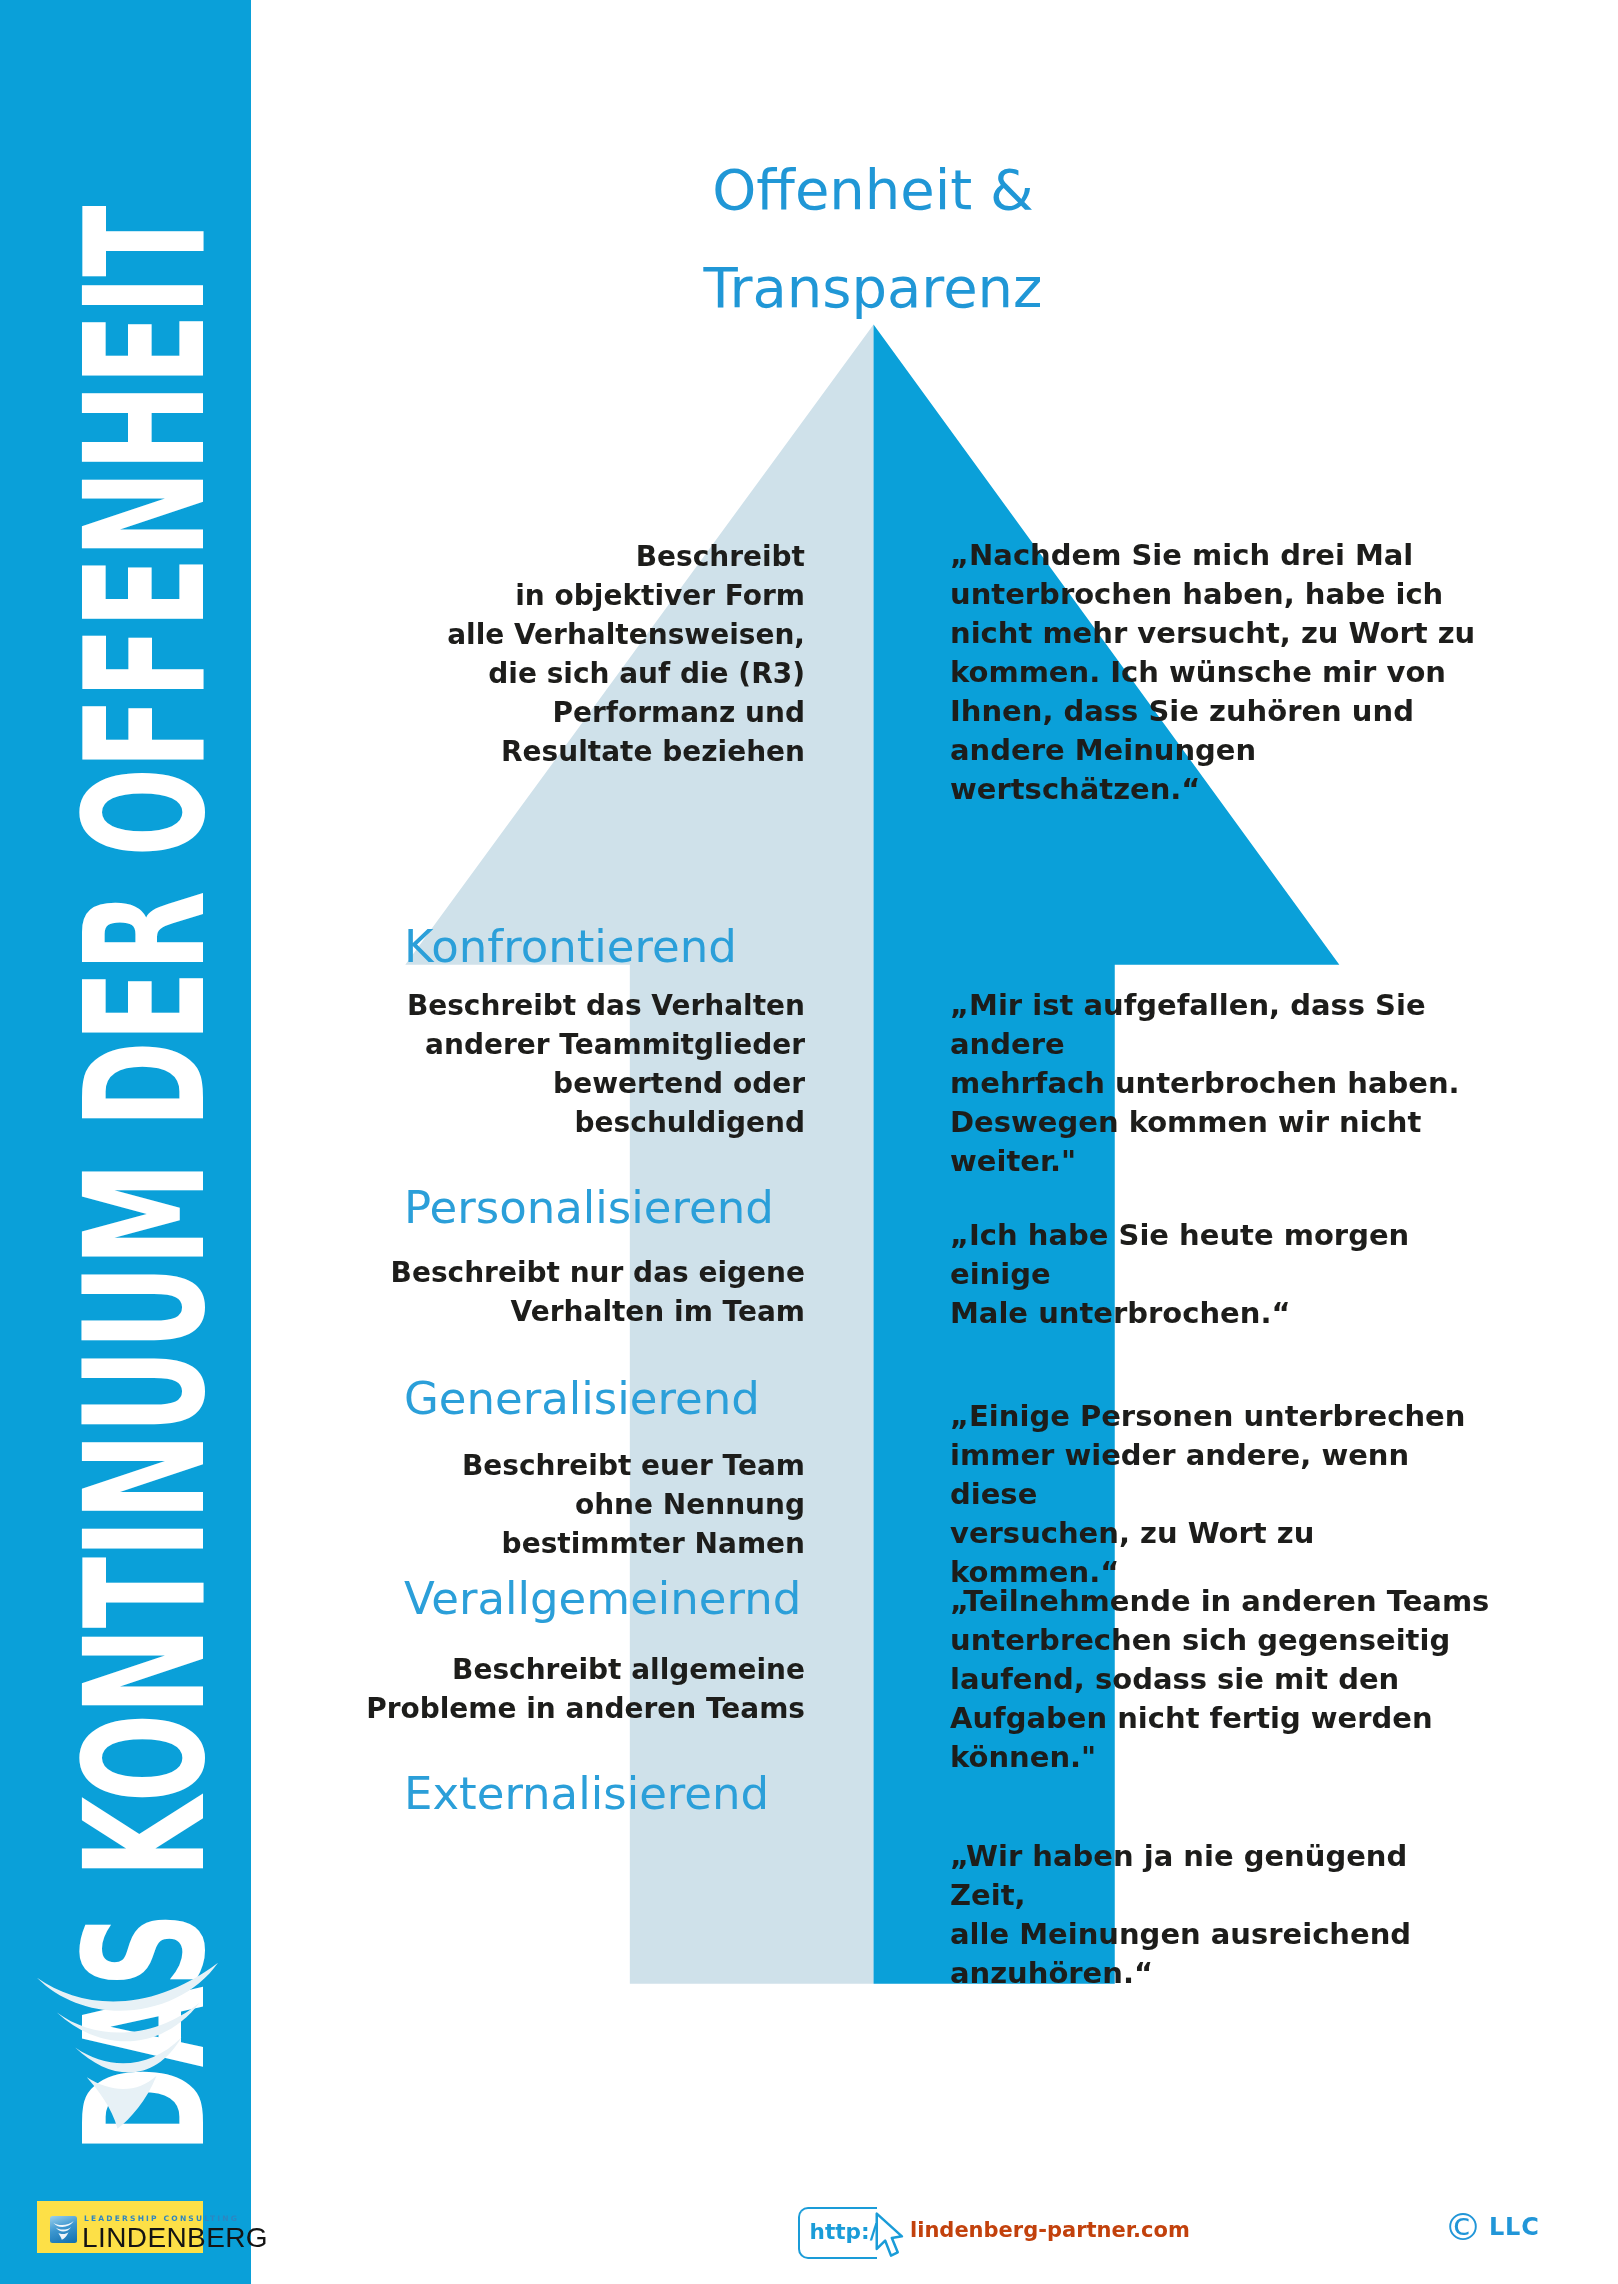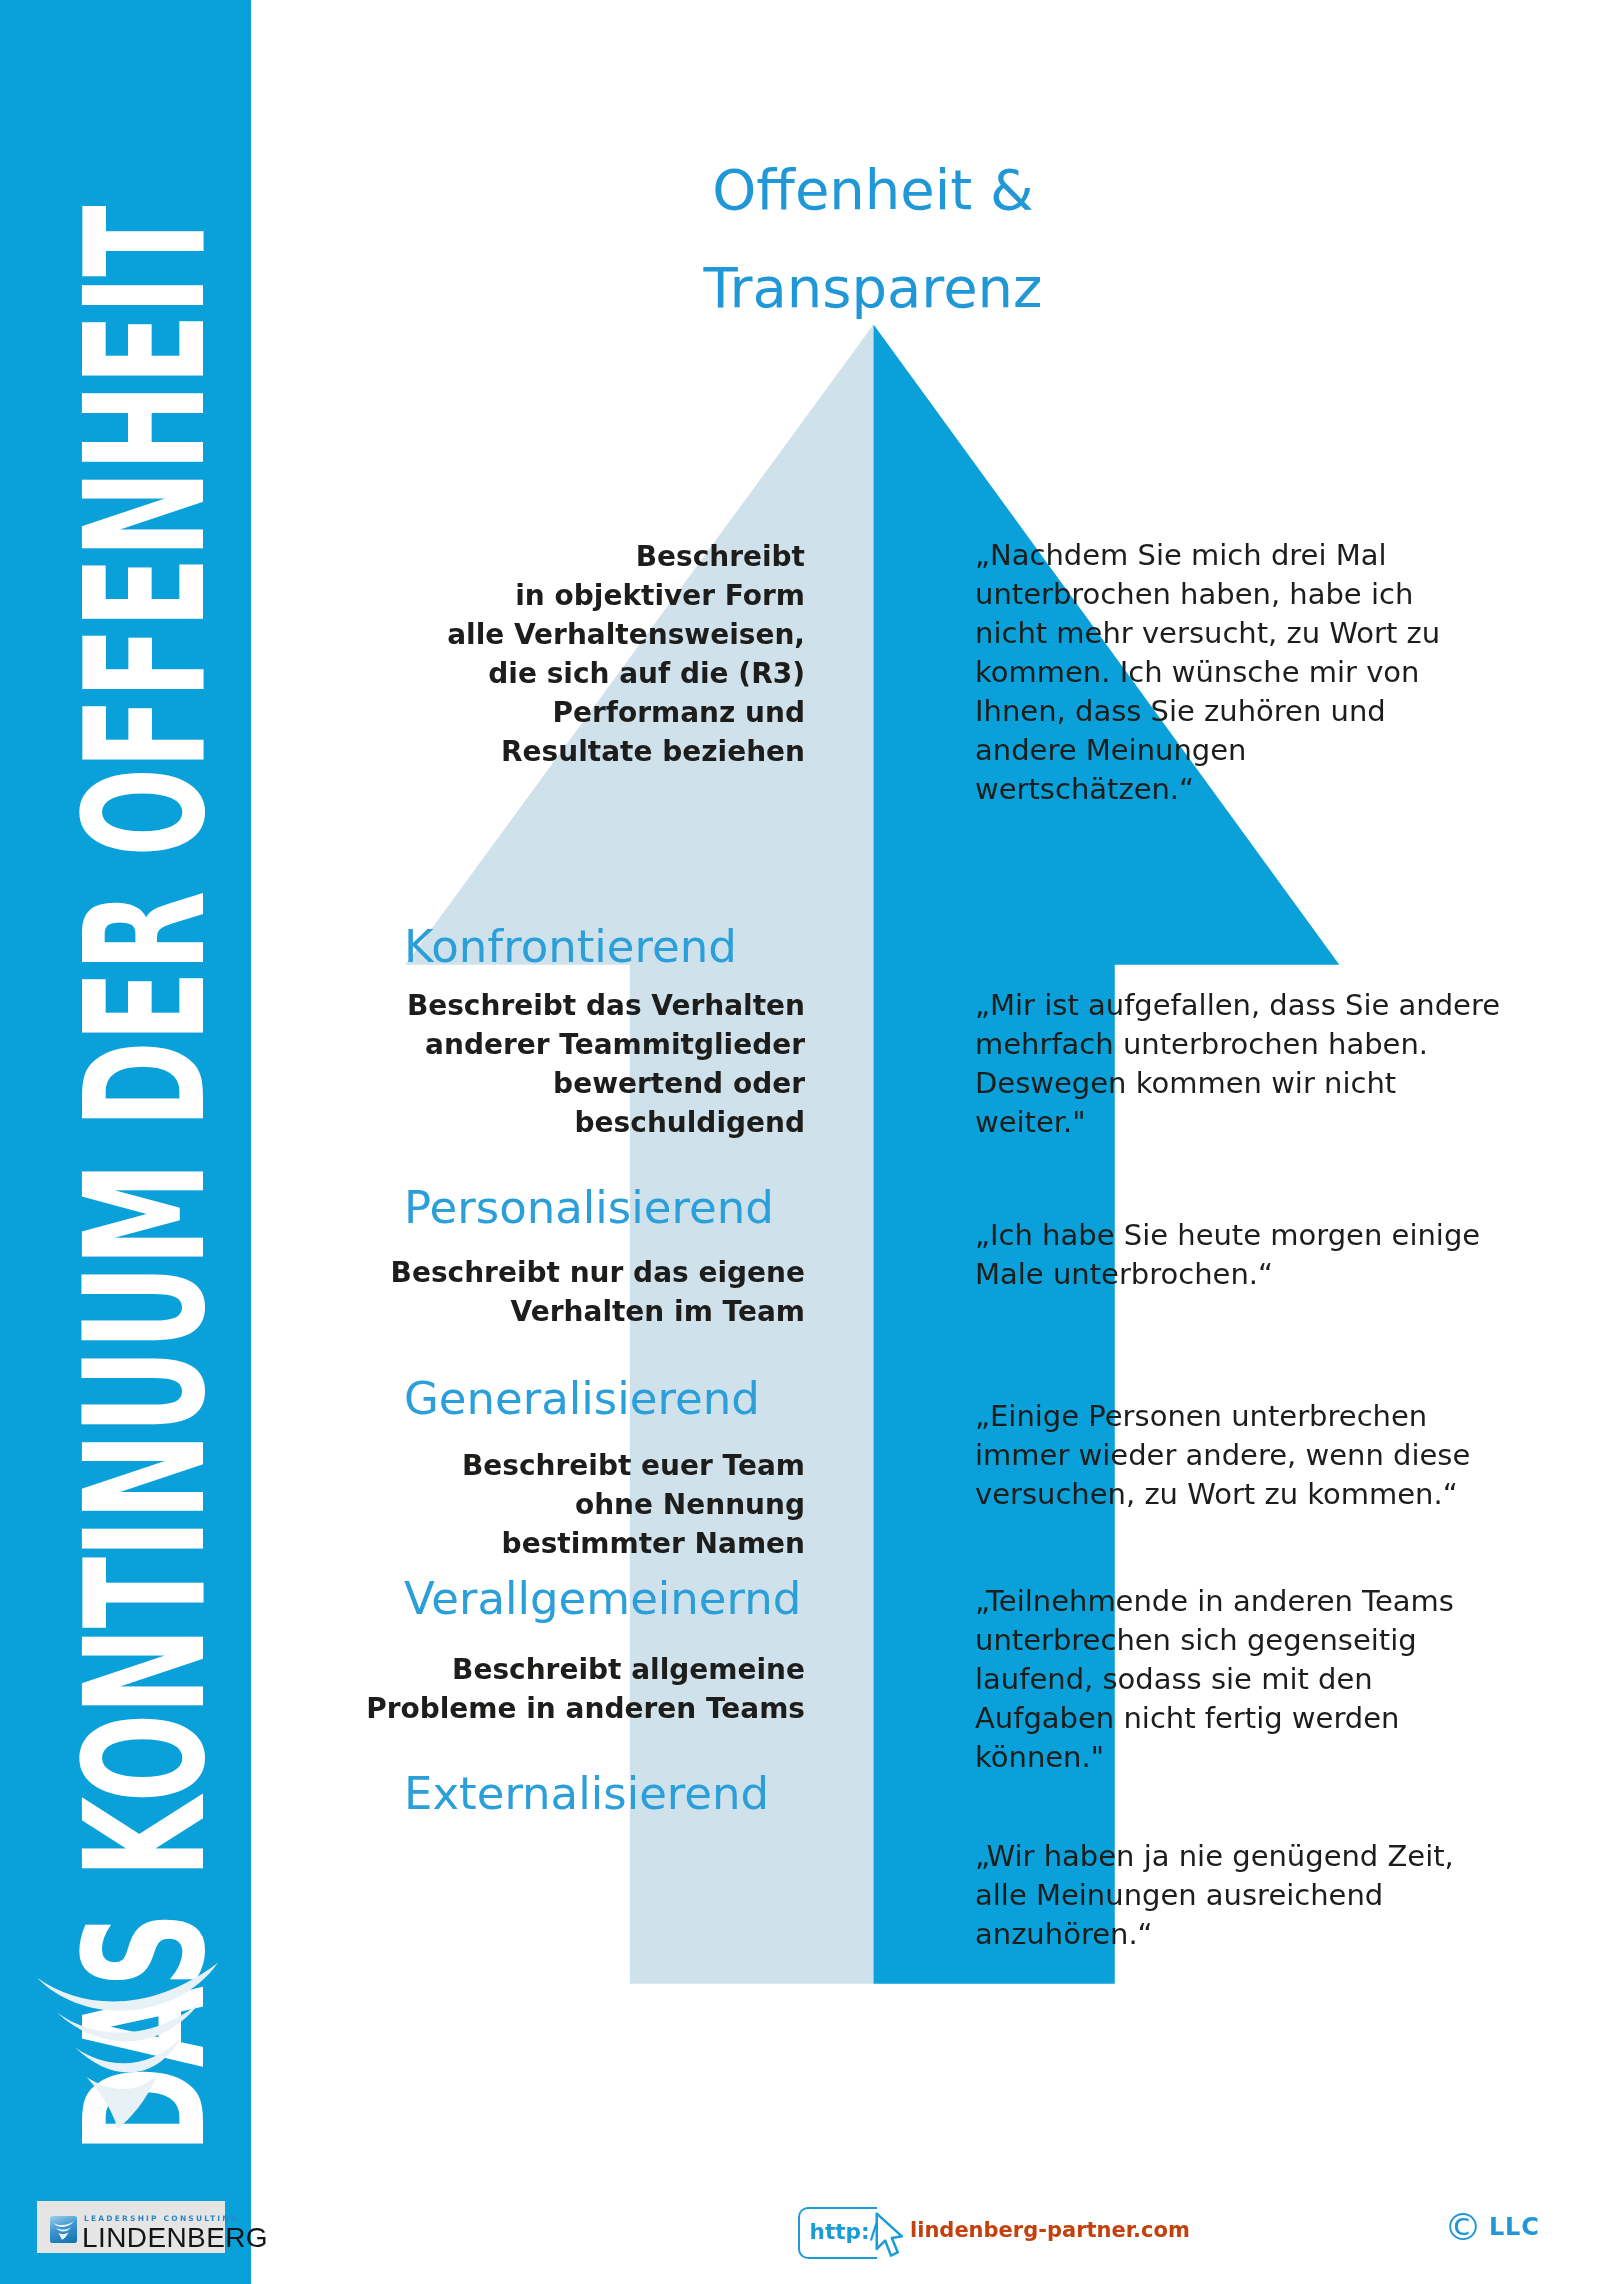--- a/index.html
+++ b/index.html
@@ -4,38 +4,38 @@
 <style>
   html,body{margin:0;padding:0;background:#ffffff;}
   #page{position:relative;width:1619px;height:2284px;background:#ffffff;overflow:hidden;
         font-family:"DejaVu Sans","Liberation Sans",sans-serif;}
   
   #sidebar{position:absolute;left:0;top:0;width:251px;height:2284px;background:#0aa0d9;}
   #sidebar-title{position:absolute;left:47px;top:2153px;transform-origin:0 0;
         transform:rotate(-90deg) scale(0.63,1);white-space:nowrap;
         font-size:166px;line-height:198px;font-weight:bold;color:#ffffff;letter-spacing:-1.7px;}
   #tornado{position:absolute;left:32px;top:1959px;}
-  #logo-box{position:absolute;left:37px;top:2201px;width:188px;height:52px;background:#e5e5e5;text-align:right;}
+  #logo-box{position:absolute;left:37px;top:2201px;width:166px;height:52px;background:#fde047;text-align:right;}
   #logo-icon{position:absolute;left:13.3px;top:15px;width:27px;height:27px;border-radius:2.5px;
         background:linear-gradient(160deg,#9ed2ee 0%,#3c96cf 45%,#0f6fae 100%);}
   #logo-tagline{position:absolute;left:47px;top:13.3px;font-size:7.5px;font-weight:bold;
         letter-spacing:2.2px;color:#2e86c0;white-space:nowrap;}
   #logo-name{position:absolute;left:45px;top:21px;font-size:28px;font-weight:normal;
         color:#141414;letter-spacing:0.4px;font-family:"Liberation Sans",sans-serif;}
   
   #arrow{position:absolute;left:0;top:0;}
   
   #title{position:absolute;left:532px;top:141px;width:682px;text-align:center;
         font-size:56px;line-height:98px;font-weight:normal;color:#2097d6;white-space:pre-line;}
   
   .heading{position:absolute;left:404px;font-size:45px;font-weight:normal;color:#2b9fd9;white-space:nowrap;}
   .desc{position:absolute;left:366px;width:439px;text-align:right;font-size:28px;font-weight:bold;
         color:#1d1d1b;line-height:39px;white-space:pre-line;}
-  .quote{position:absolute;left:950px;width:541px;text-align:left;font-size:29px;font-weight:normal;
-        color:#1d1d1b;line-height:39px;white-space:pre-line;margin-left:25px;}
+  .quote{position:absolute;left:950px;width:541px;text-align:left;font-size:29px;font-weight:bold;
+        color:#1d1d1b;line-height:39px;white-space:pre-line;}
   #desc0{top:537px;}              #quote0{top:536px;}
   #head1{top:920px;}  #desc1{top:986px;}  #quote1{top:986px;}
   #head2{top:1181px;}  #desc2{top:1253px;}  #quote2{top:1216px;}
   #head3{top:1372px;}  #desc3{top:1446px;}  #quote3{top:1397px;}
   #head4{top:1572px;}  #desc4{top:1650px;}  #quote4{top:1582px;}
   #head5{top:1767px;}  #desc5{top:1837px;}  #quote5{top:1837px;}
   
   #url-widget{position:absolute;left:798px;top:2204px;height:58px;}
   #url-bracket{position:absolute;left:0;top:3.3px;width:77px;height:48px;
         border:2.5px solid #1a9cd8;border-right:none;border-radius:10px 0 0 10px;}

